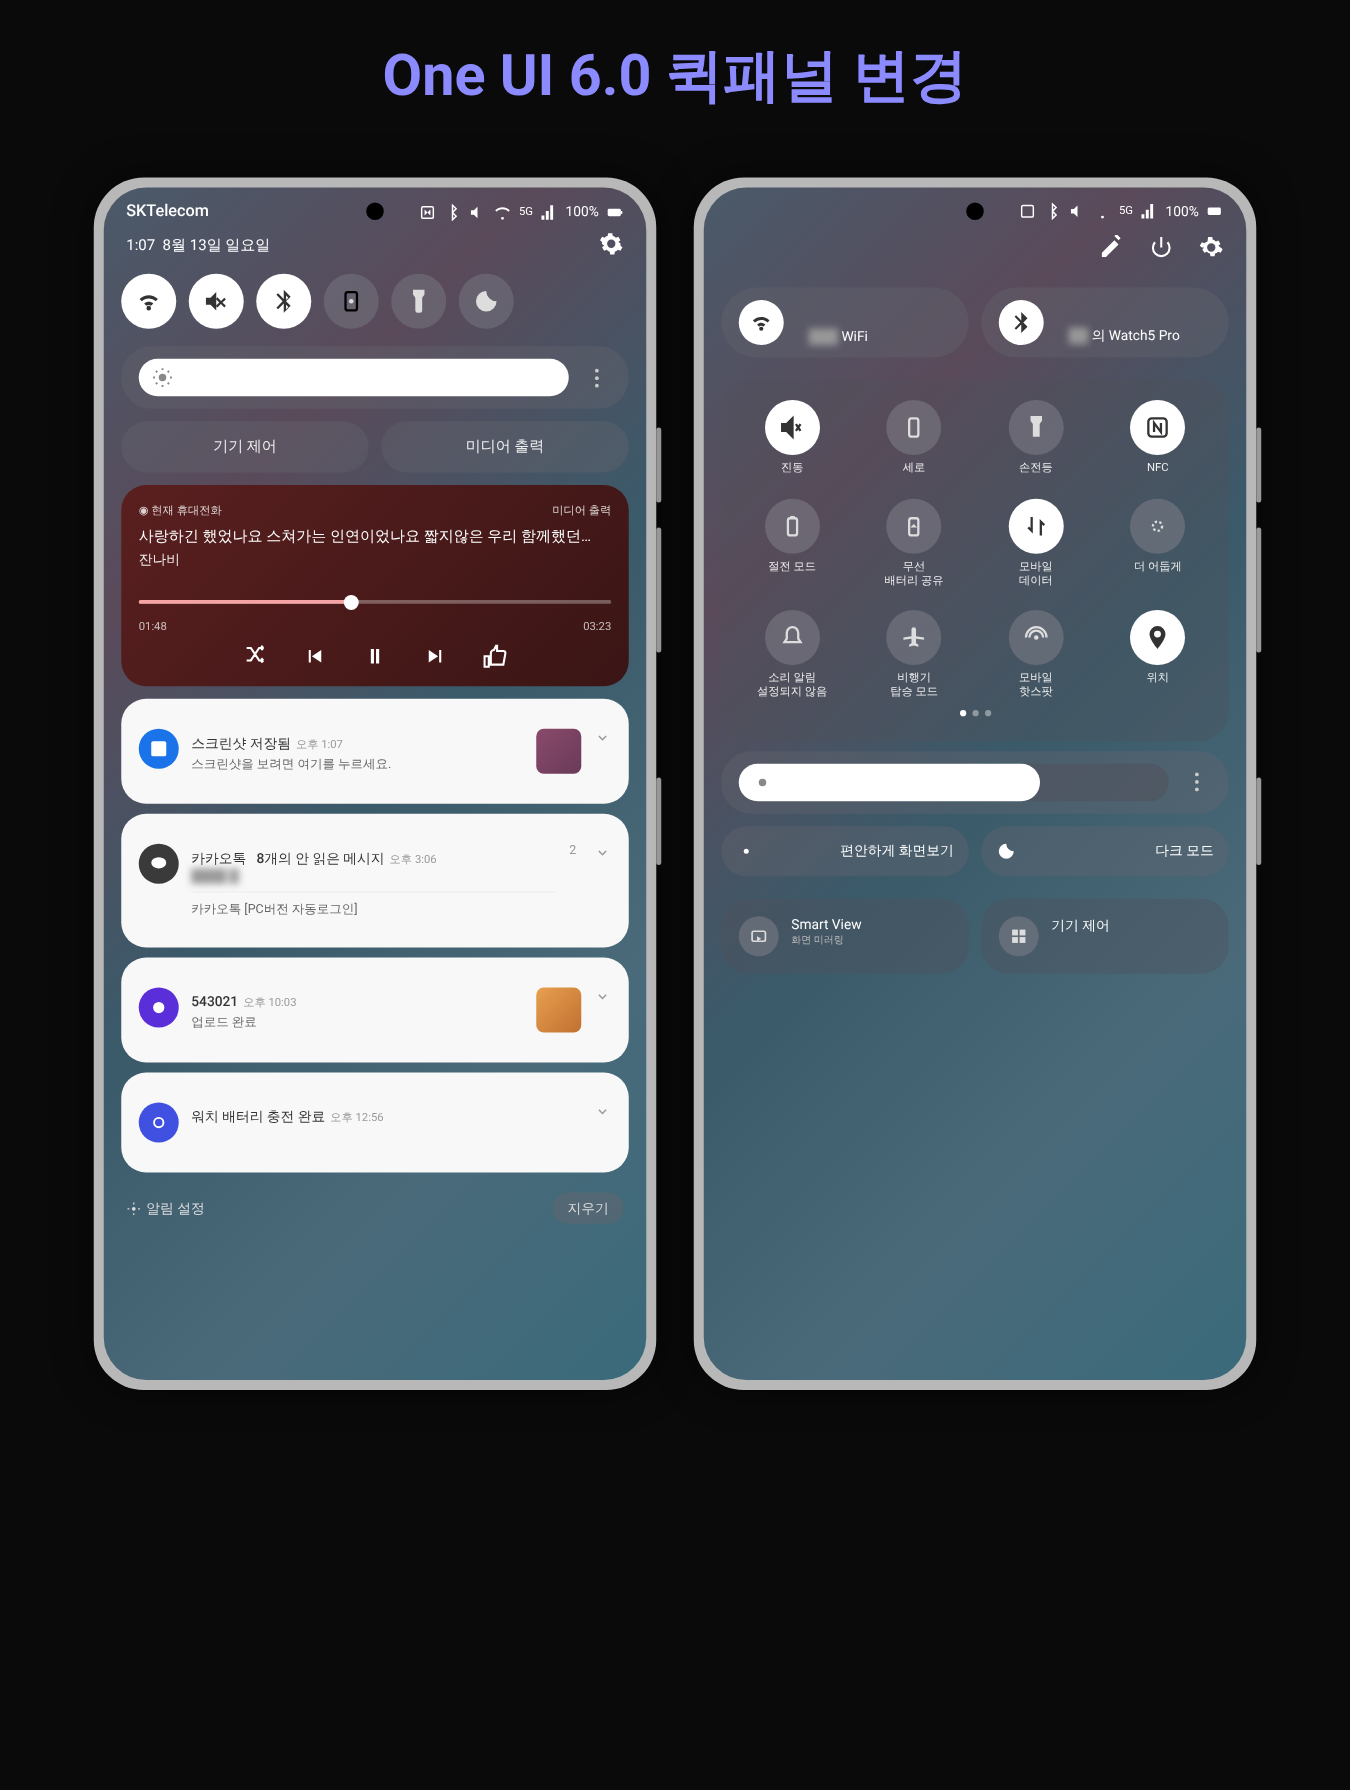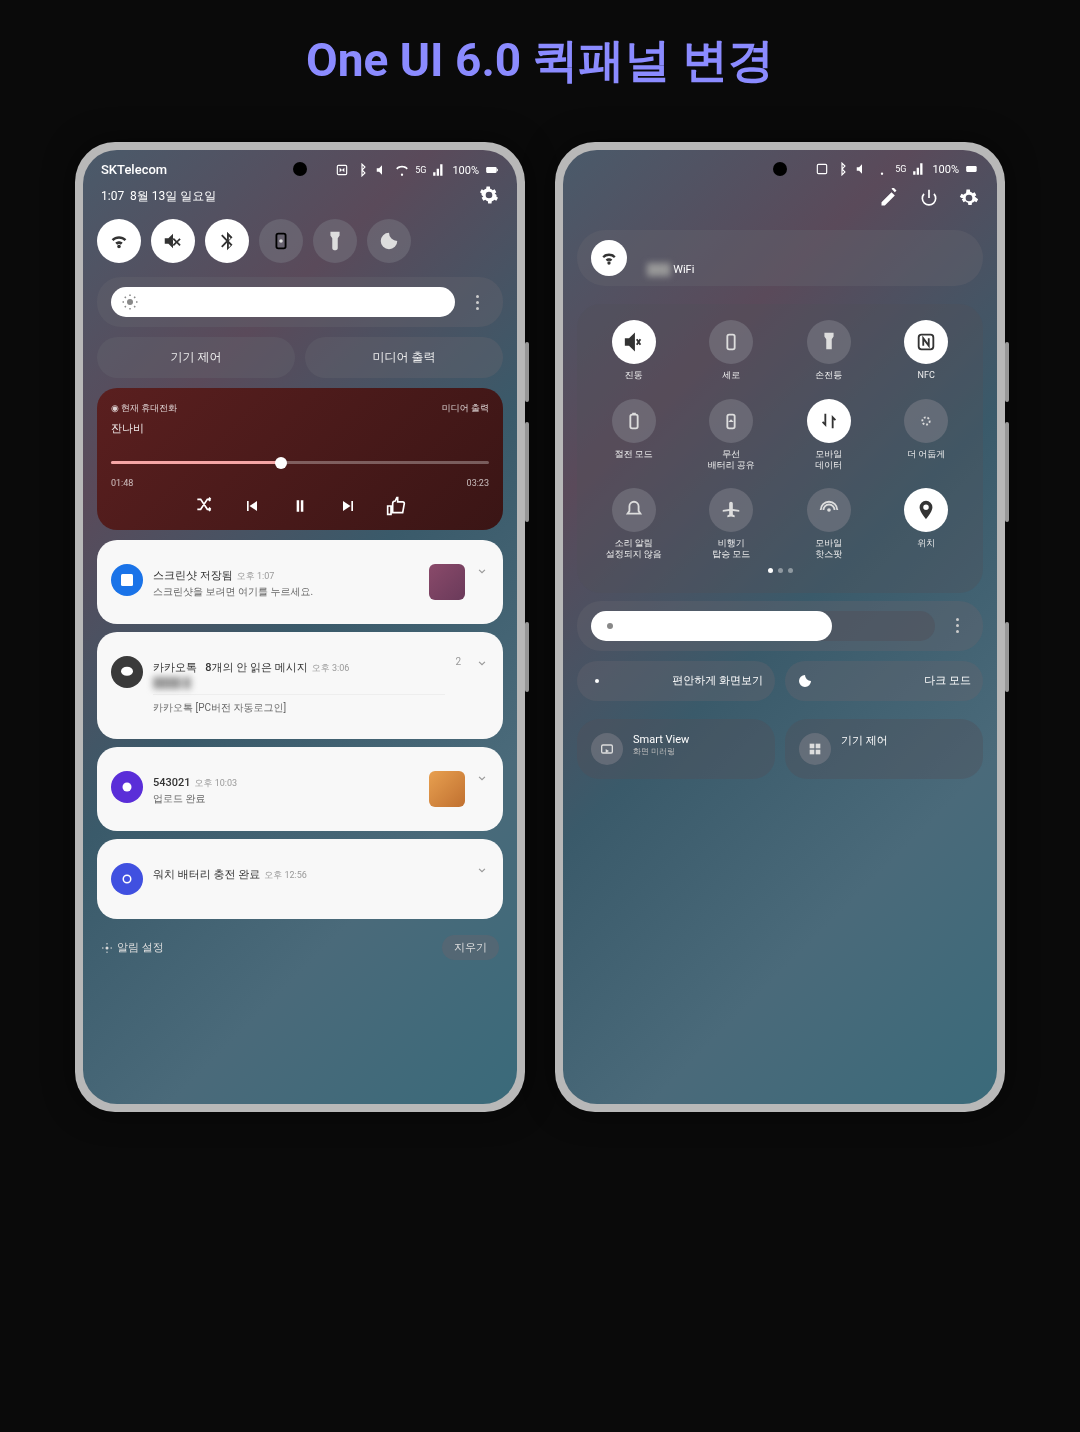--- a/index.html
+++ b/index.html
@@ -6,21 +6,21 @@
 body{background:#0a0a0a;width:1080px;height:1432px;overflow:hidden}
 .page-title{color:#8b8bff;font-size:46px;font-weight:700;text-align:center;padding:30px 0 20px}
 .phones-container{display:flex;justify-content:center;gap:30px;padding:30px 40px}
 .phone-frame{width:450px;height:970px;background:#b8b8b8;border-radius:40px;padding:8px;position:relative;box-shadow:0 0 30px rgba(0,0,0,0.5)}
 .phone-side-btn{position:absolute;right:-4px;width:4px;background:#999;border-radius:2px}
 .phone-side-btn.b1{top:200px;height:60px}
 .phone-side-btn.b2{top:280px;height:100px}
 .phone-side-btn.b3{top:480px;height:70px}
 .phone-screen{width:100%;height:100%;border-radius:34px;overflow:hidden;position:relative;background:linear-gradient(135deg,#4a5a6a 0%,#5a4a5a 25%,#3a5a6a 50%,#4a6a7a 75%,#3a6a7a 100%)}
 .camera-notch{position:absolute;top:12px;left:50%;transform:translateX(-50%);width:14px;height:14px;background:#000;border-radius:50%;z-index:100}
-.status-bar{display:flex;justify-content:space-between;align-items:flex-end;padding:12px 18px 4px;color:#fff;font-size:13px}
+.status-bar{display:flex;justify-content:space-between;align-items:center;padding:12px 18px 4px;color:#fff;font-size:13px}
 .status-bar .left{font-weight:500}
 .status-icons{display:flex;gap:6px;align-items:center;font-size:11px}
 .status-icons svg{width:14px;height:14px;fill:#fff}
 .date-row{display:flex;justify-content:space-between;align-items:flex-end;padding:4px 18px 10px;color:#fff;font-size:12px}
 .gear-icon{width:20px;height:20px;fill:#fff}
 .header-icons{display:flex;gap:20px;justify-content:flex-end;padding:8px 18px}
 .header-icons svg{width:20px;height:20px;fill:#fff}
 .qs-row{display:flex;gap:10px;padding:4px 14px 10px}
 .qs-circle{width:44px;height:44px;border-radius:50%;display:flex;align-items:center;justify-content:center;flex-shrink:0}
 .qs-circle.active{background:#fff}
@@ -194,20 +194,21 @@
 <div class="two-buttons">
   <div class="pill-btn">기기 제어</div>
   <div class="pill-btn">미디어 출력</div>
 </div>
 
 <div class="media-card">
   <div class="media-header">
     <span>◉ <span>현재 휴대전화</span></span>
     <span>미디어 출력</span>
   </div>
+  <div class="media-title">사랑하긴 했었나요 스쳐가는 인연이었나요 짧지않은 우리 함께했던…</div>
   <div class="media-artist">잔나비</div>
   <div class="media-progress">
     <div class="media-progress-bar"></div>
             <div class="media-progress-fill"></div>
             <div class="media-progress-handle"></div>
   </div>
   <div class="media-times">
     <span>01:48</span>
     <span>03:23</span>
   </div>
@@ -350,20 +351,28 @@
 </div>
 
 <div class="big-tiles">
   <div class="big-tile">
     <div class="circ">
               <svg viewBox="0 0 24 24">
                 <path d="M12 20a2 2 0 100-4 2 2 0 000 4zM4 10c4.4-4.4 11.6-4.4 16 0l-2 2c-3.3-3.3-8.7-3.3-12 0l-2-2zm4 4c2.2-2.2 5.8-2.2 8 0l-2 2c-1.1-1.1-2.9-1.1-4 0l-2-2z"></path>
               </svg>
             </div>
     <span class="label"><span class="blur-text">███</span> <span>WiFi</span></span>
+  </div>
+  <div class="big-tile">
+    <div class="circ">
+              <svg viewBox="0 0 24 24">
+                <path d="M12 2v8L7 5 5.6 6.4 11 12l-5.4 5.6L7 19l5-5v8l6-6-4-4 4-4-6-6z"></path>
+              </svg>
+            </div>
+    <span class="label"><span class="blur-text">██</span> <span>의 Watch5 Pro</span></span>
   </div>
 </div>
 
 <div class="grid-panel">
   <div class="grid-row">
     <div class="grid-tile">
               <div class="circ active">
                 <svg viewBox="0 0 24 24">
                   <path d="M3 9v6h4l5 5V4L7 9H3zm12 0l4 6m0-6l-4 6" stroke="#333" stroke-width="2"></path>
                 </svg>

